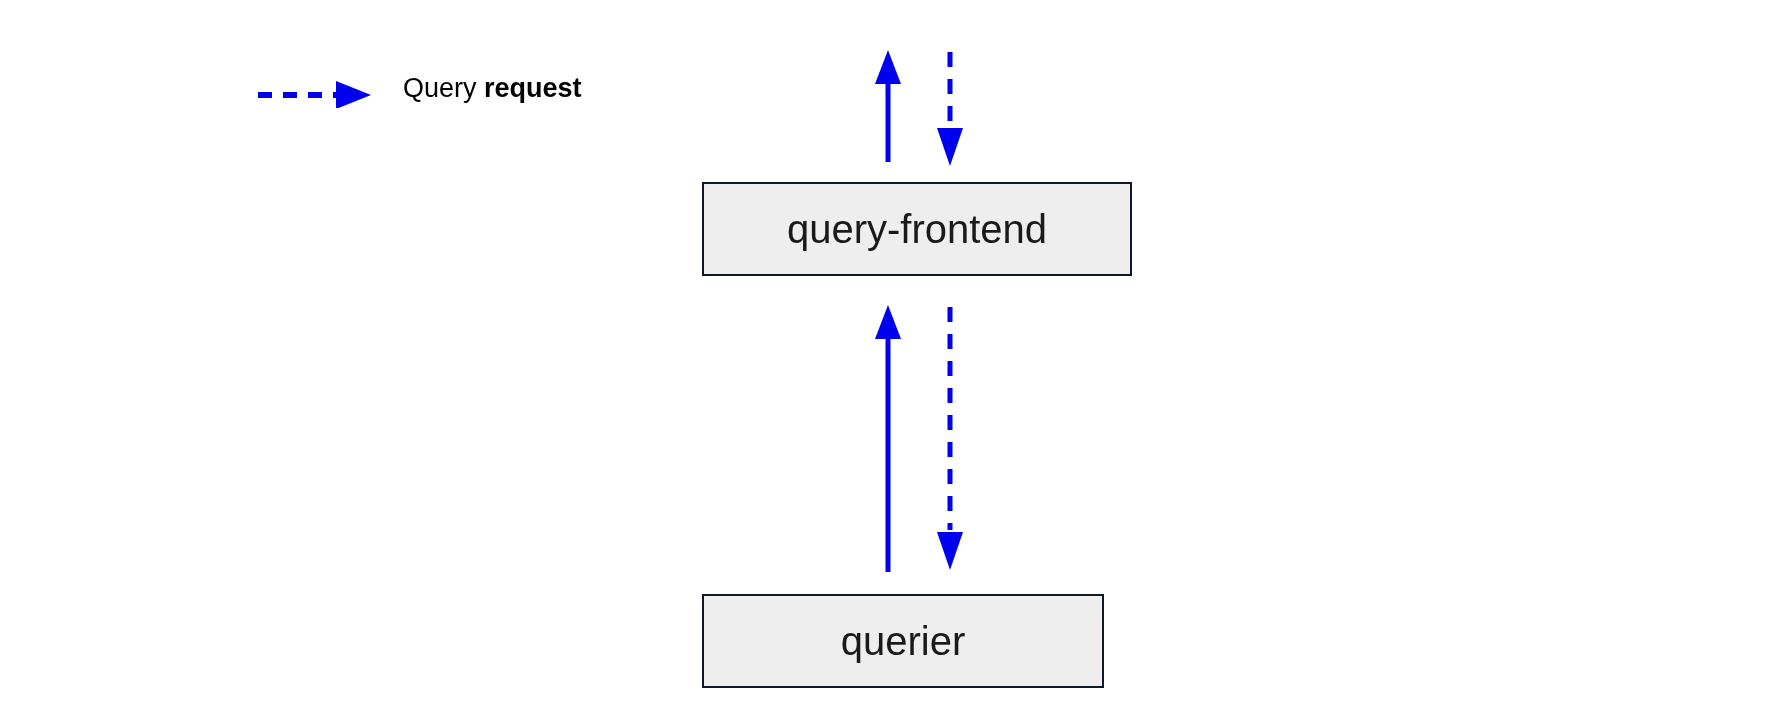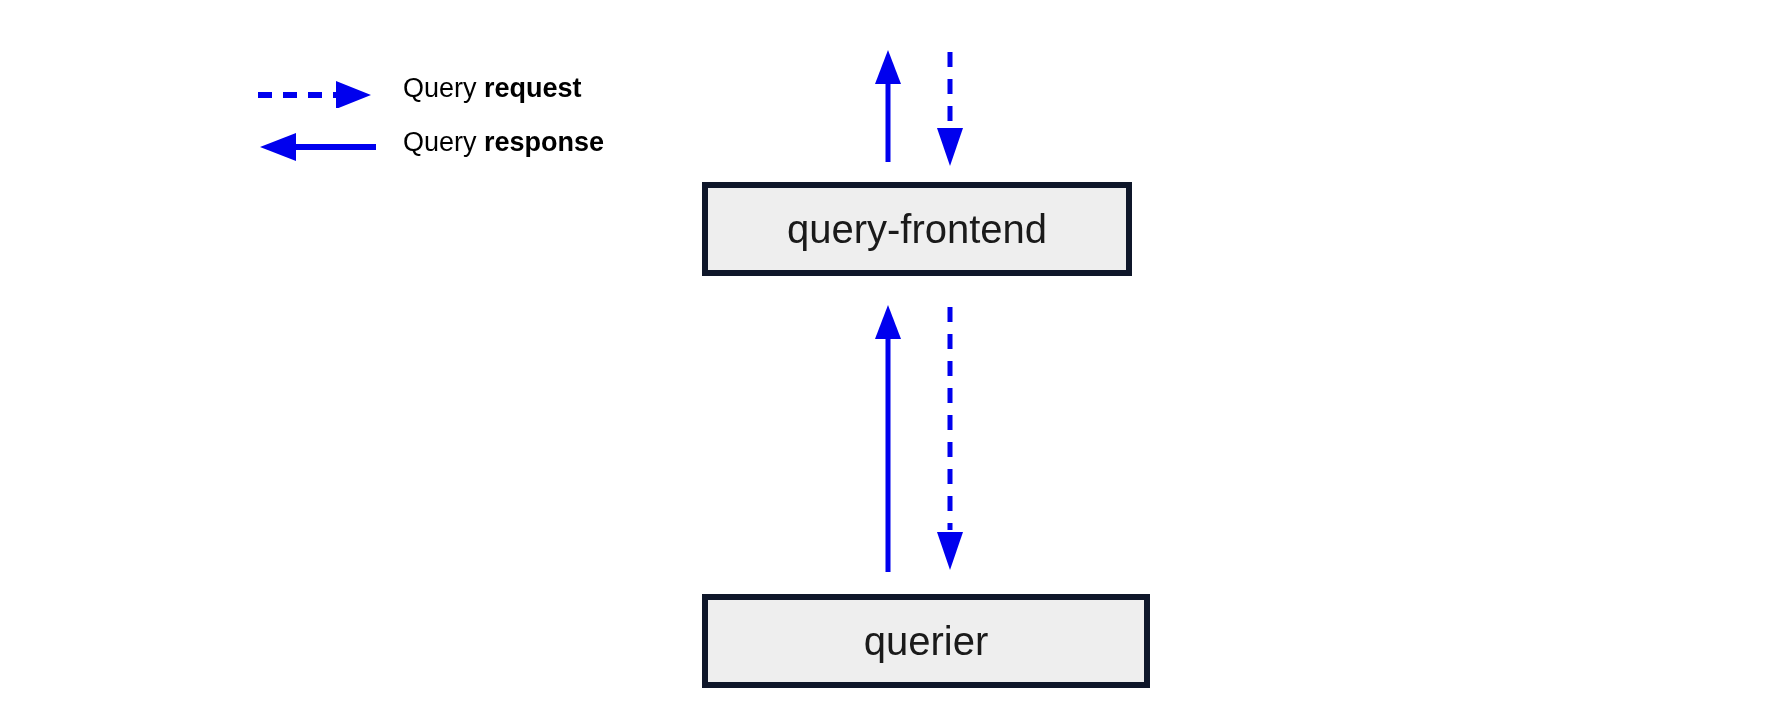--- a/index.html
+++ b/index.html
@@ -56,42 +56,42 @@
     white-space: nowrap;
   }
   .legend-label .em {
     font-weight: bold;
   }
 
   
   .node {
     position: absolute;
     background: #eeeeee;
-    border: 6px solid #0f172a;
+    border: 2px solid #0f172a;
     box-sizing: border-box;
     display: flex;
     align-items: center;
     justify-content: center;
   }
   .node-label {
     font-size: 40px;
     color: #1a1a1a;
     line-height: 1;
     white-space: nowrap;
   }
   #node-query-frontend {
     left: 662px;
     top: 182px;
     width: 430px;
     height: 94px;
   }
   #node-querier {
     left: 662px;
     top: 594px;
-    width: 448px;
+    width: 402px;
     height: 94px;
   }
 
   
   #edges {
     position: absolute;
     left: 0;
     top: 0;
     width: 1770px;
     height: 714px;
@@ -113,31 +113,20 @@
         <svg width="120" height="40" viewBox="0 0 120 40" xmlns="http://www.w3.org/2000/svg">
           <line x1="2" y1="27" x2="84" y2="27" stroke="#0000ee" stroke-width="6" stroke-dasharray="14 11" stroke-linecap="butt"></line>
           <polygon points="80,13 115,27 80,41" fill="#0000ee"></polygon>
         </svg>
       </span>
       <span class="legend-label">
         <span>Query </span><span class="em">request</span>
       </span>
     </div>
 
-    <div class="legend-row response">
-      <span class="legend-marker">
-        <svg width="120" height="40" viewBox="0 0 120 40" xmlns="http://www.w3.org/2000/svg">
-          <line x1="36" y1="25" x2="122" y2="25" stroke="#0000ee" stroke-width="6" stroke-linecap="butt"></line>
-          <polygon points="40,11 40,39 4,25" fill="#0000ee"></polygon>
-        </svg>
-      </span>
-      <span class="legend-label">
-        <span>Query </span><span class="em">response</span>
-      </span>
-    </div>
 
   </div>
 
   <svg id="edges" viewBox="0 0 1770 714" xmlns="http://www.w3.org/2000/svg">
 
     <g class="hit">
       <line x1="848" y1="162" x2="848" y2="76" stroke="#0000ee" stroke-width="5" stroke-linecap="butt"></line>
       <polygon points="848,50 835,84 861,84" fill="#0000ee"></polygon>
     </g>
 

